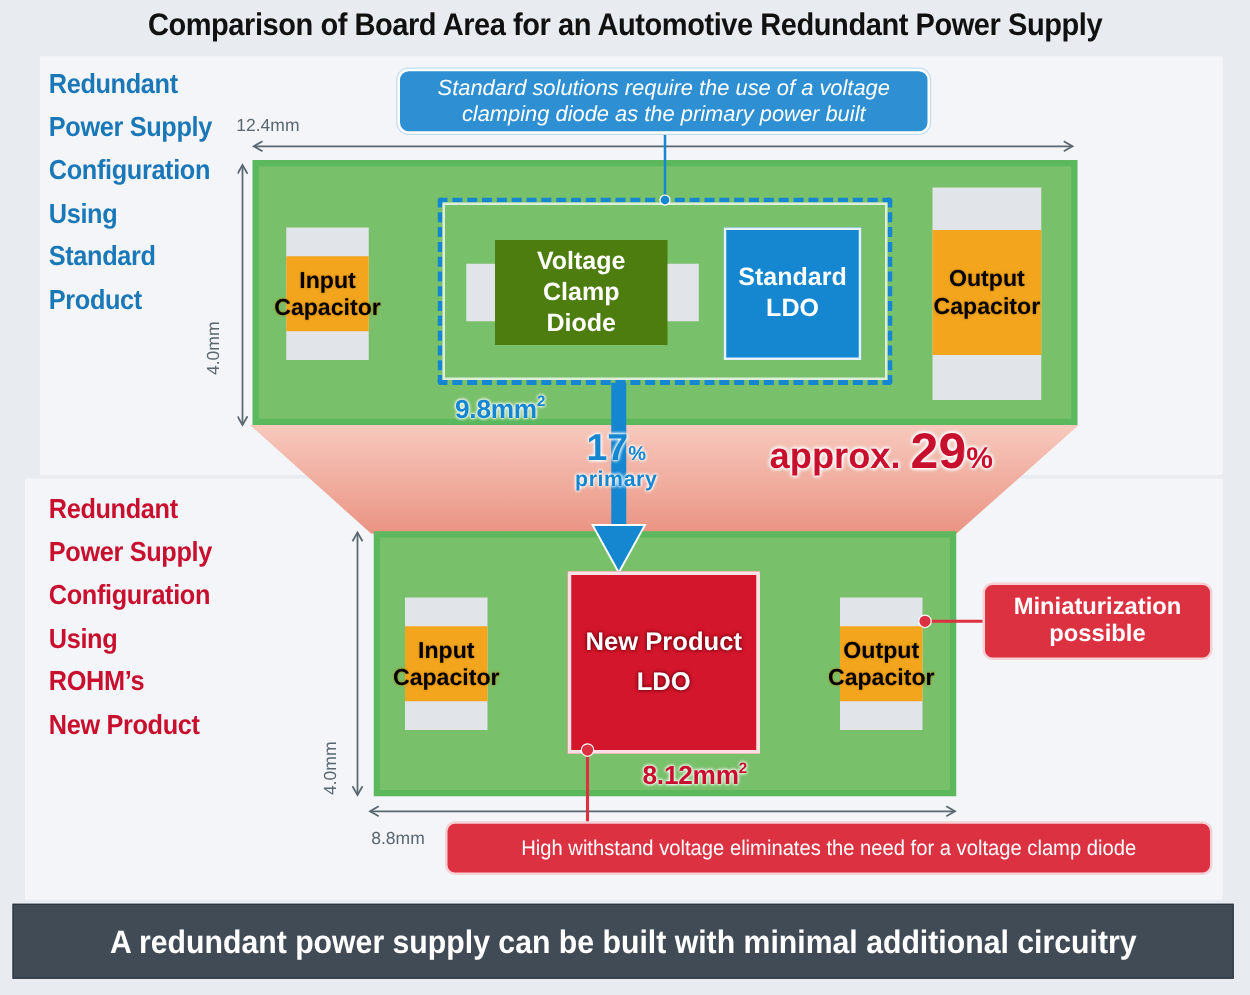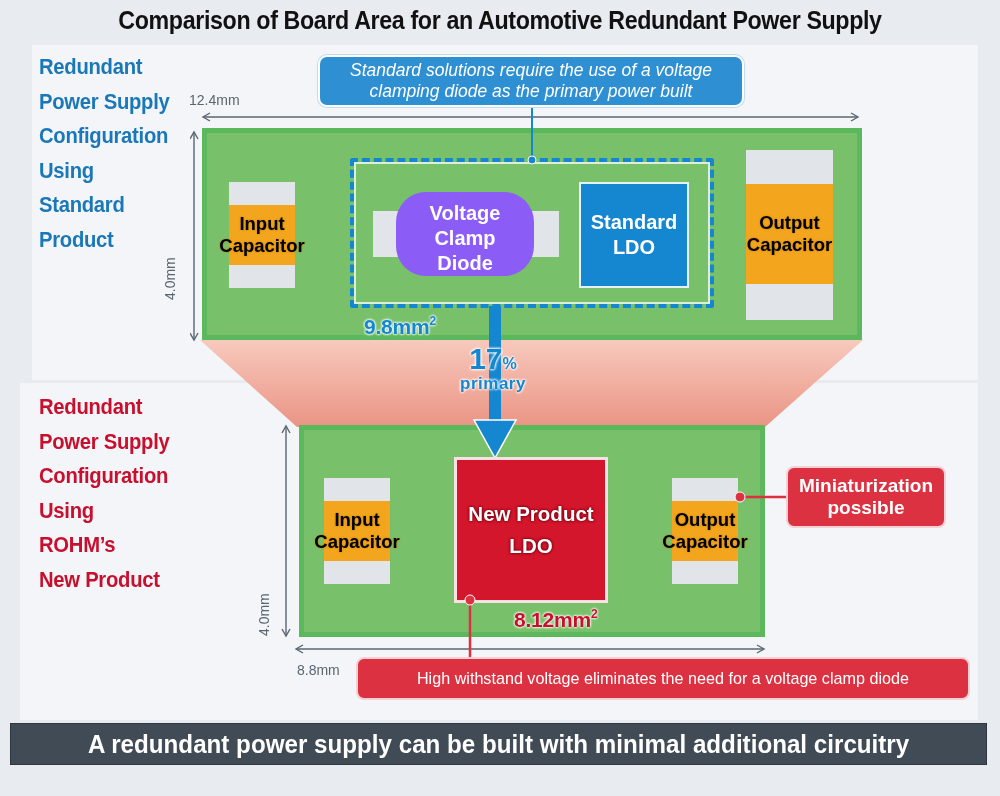--- a/index.html
+++ b/index.html
@@ -37,23 +37,23 @@
   .cap-pad { background: #e1e4e8; }
   .cap-body {
     background: #f2a51d; color: #000000; font-weight: bold;
     display: flex; align-items: center; justify-content: center; text-align: center;
     font-size: 18.5px; line-height: 22px;
     text-shadow: 0 0 2px #c27a00;
   }
 
   .diode-pad { background: #e1e4e8; }
   .diode-body {
-    background: #8b5cf6; color: #fff; font-weight: bold; text-align: center;
-    display: flex; align-items: flex-end; justify-content: center;
-    font-size: 20px; line-height: 25px; border-radius: 30px;
+    background: #4d7c0f; color: #fff; font-weight: bold; text-align: center;
+    display: flex; align-items: center; justify-content: center;
+    font-size: 20px; line-height: 25px;
   }
   .std-ldo {
     background: #1586d0; border: 2px solid #e6f2fb; color: #fff; font-weight: bold;
     display: flex; align-items: center; justify-content: center; text-align: center;
     font-size: 20px; line-height: 25px;
   }
   .dash-box {
     left: 350px; top: 158px; width: 364px; height: 150px;
     border: 4px dashed #1586d0;
     outline: 2px solid rgba(255,255,255,0.75);
@@ -74,21 +74,21 @@
     color: #fff; font-size: 17.5px; line-height: 21px; text-align: center;
     display: flex; align-items: center; justify-content: center; flex-direction: column;
     box-shadow: 0 0 0 1px #bfdcf2;
     font-style: italic;
   }
   .callout-red {
     background: #dc3140; border: 2px solid #f7d0d5; border-radius: 8px;
     color: #fff; font-weight: bold; text-align: center;
     display: flex; align-items: center; justify-content: center; flex-direction: column;
   }
-  .callout-mini { left: 786px; top: 466px; width: 160px; height: 62px; font-size: 19px; line-height: 22px; }
+  .callout-mini { left: 786px; top: 466px; width: 184px; height: 62px; font-size: 19px; line-height: 22px; }
   .callout-hv { left: 356px; top: 657px; width: 614px; height: 43px; font-size: 17px; font-weight: normal; }
   .callout-hv span { display: inline-block; transform: scaleX(0.95); }
 
   .dim { color: #5a6670; font-size: 14px; }
   .area-label { font-weight: bold; font-size: 21px; letter-spacing: -0.2px; padding-left: 16px; }
   .area-top { left: 348px; top: 314px; color: #1586d0; text-shadow: 0 0 3px #fff, 0 0 3px #fff, 0 0 2px #fff; }
   .area-bot { left: 498px; top: 607px; color: #c8102e; text-shadow: 0 0 3px #fff, 0 0 3px #fff, 0 0 2px #fff; }
   .area-label sup { font-size: 12px; vertical-align: 9px; }
 
   .pct17 { left: 449px; top: 344px; width: 88px; text-align: center; color: #1586d0; font-weight: bold; text-shadow: 0 0 3px #fff, 0 0 3px #fff, 0 0 3px #fff; }
@@ -96,21 +96,21 @@
   .pct17 .pct { font-size: 16px; }
   .pct17 .sm { font-size: 17px; line-height: 20px; letter-spacing: 0.5px; display: block; }
 
   .reduced { left: 540px; top: 344px; width: 330px; text-align: center; color: #c8102e; font-weight: bold; text-shadow: 0 0 3px #fff, 0 0 3px #fff, 0 0 4px #fff, 0 0 4px #fff; }
   .reduced .l1 { font-size: 29px; line-height: 34px; display:block; letter-spacing: 0.2px; }
   .reduced .l2 { font-size: 29px; line-height: 34px; display:block; }
   .reduced .big29 { font-size: 40px; }
   .reduced .pct { font-size: 24px; }
 
   .banner {
-    left: 10px; top: 723px; width: 977px; height: 42px;
+    left: 10px; top: 723px; width: 977px; height: 60px;
     background: #404b55; border: 1px solid #2f3840;
     color: #fff; font-weight: bold; font-size: 26px;
     display: flex; align-items: center; justify-content: center;
   }
   .banner span { display: inline-block; transform: scaleX(0.93); white-space: nowrap; }
 </style>
 </head>
 <body>
 
 <div class="abs title">Comparison of Board Area for an Automotive Redundant Power Supply</div>
@@ -215,20 +215,21 @@
   <rect x="19" y="0" width="12" height="118" fill="#1586d0"></rect>
   <polygon points="4,114 46,114 25,152" fill="#1586d0" stroke="#fff" stroke-width="1.5"></polygon>
 </svg>
 
 <div class="abs pct17">
   <span class="big">17</span><span class="pct">%</span>
   <span class="sm">primary</span>
 </div>
 
 <div class="abs reduced">
+  <span class="l2"><span>approx.</span> <span class="big29">29</span><span class="pct">%</span></span>
 </div>
 
 <svg class="abs" style="left:280px;top:422px;width:500px;height:240px;" viewBox="0 0 500 240">
   <g stroke="#5a6670" stroke-width="1.4" fill="none">
     <line x1="6" y1="4" x2="6" y2="214"></line>
     <polyline points="2,11 6,4 10,11"></polyline>
     <polyline points="2,207 6,214 10,207"></polyline>
     <line x1="16" y1="227" x2="484" y2="227"></line>
     <polyline points="23,223 16,227 23,231"></polyline>
     <polyline points="477,223 484,227 477,231"></polyline>

